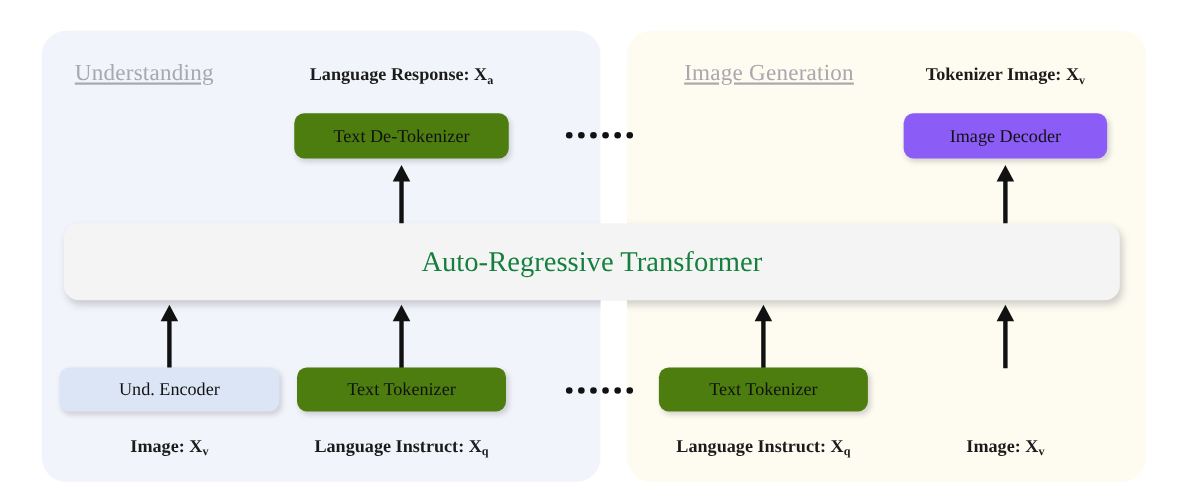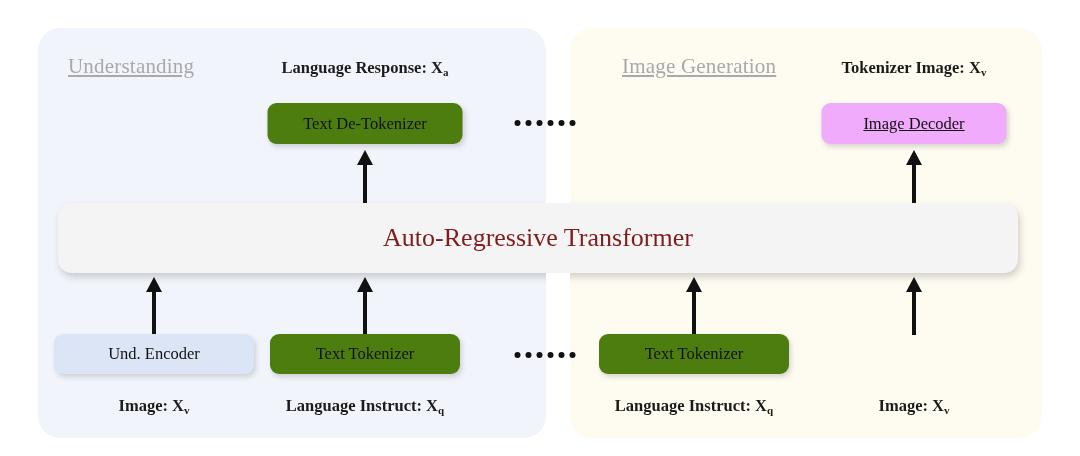--- a/index.html
+++ b/index.html
@@ -84,21 +84,21 @@
     top: 203px;
     width: 960px;
     height: 70px;
     border-radius: 14px;
     background: #f4f4f5;
     box-shadow: 2px 4px 7px rgba(80,80,90,0.25);
     display: flex;
     align-items: center;
     justify-content: center;
     font-size: 26px;
-    color: #7f1d1d;
+    color: #15803d;
     white-space: nowrap;
     text-align: center;
   }
 
   .arrow {
     position: absolute;
     width: 18px;
     transform: translateX(-50%);
   }
   .arrow svg { display: block; }
@@ -137,21 +137,21 @@
   <div class="io-label" style="left:365px; top:58px;">
     <span>Language Response: X</span><sub>a</sub>
   </div>
 
   <div class="io-label" style="left:914px; top:58px;">
     <span>Tokenizer Image: X</span><sub>v</sub>
   </div>
 
   <div class="node grey" style="left:365px; top:103px; width:195px; height:41px;">Text De-Tokenizer</div>
 
-  <div class="node cream" style="left: 914px; top: 103px; width: 185px; height: 41px; background: #f0abfc; text-decoration: underline;">Image Decoder</div>
+  <div class="node cream" style="left: 914px; top: 103px; width: 185px; height: 41px; background: #8b5cf6;">Image Decoder</div>
 
   <div class="arrow" style="left:365px; top:150px;">
     <svg width="18" height="56" viewBox="0 0 18 56">
       <rect x="7" y="12" width="4" height="44" fill="#111111"></rect>
       <polygon points="9,0 17,15 1,15" fill="#111111"></polygon>
     </svg>
   </div>
 
   <div class="arrow" style="left:914px; top:150px;">
     <svg width="18" height="56" viewBox="0 0 18 56">

